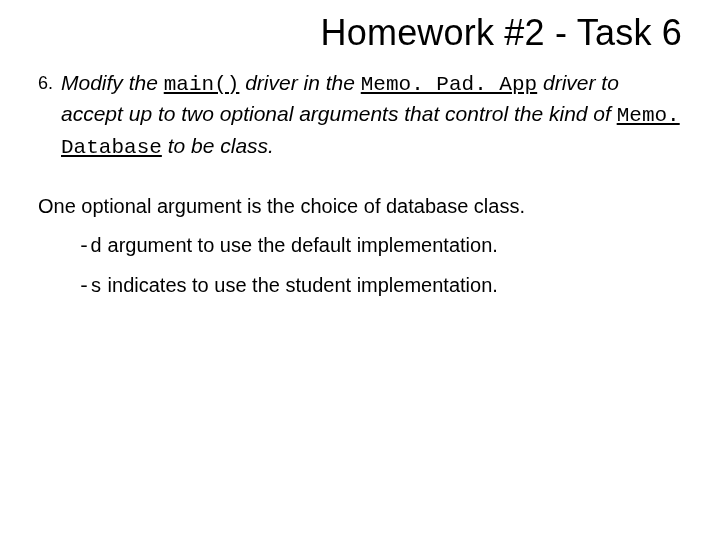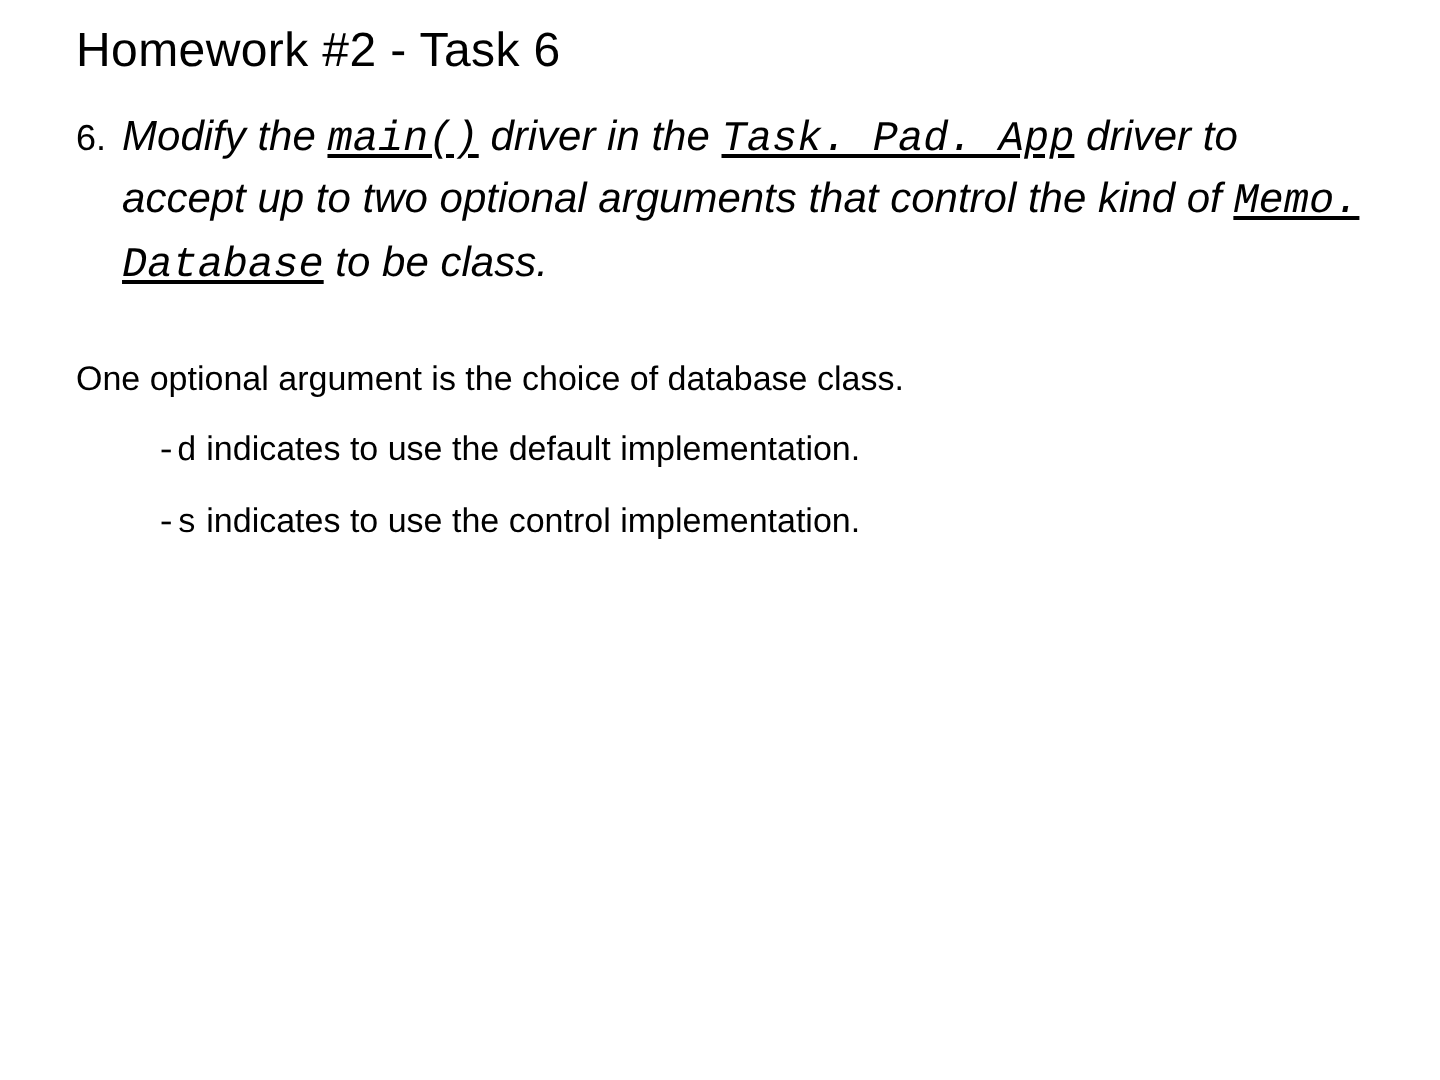--- a/index.html
+++ b/index.html
@@ -12,22 +12,22 @@
     color: #000000;
   }
   .slide {
     width: 720px;
     height: 540px;
     position: relative;
     box-sizing: border-box;
     padding: 12px 38px 0 38px;
   }
   .title {
-    text-align: left;
-    font-size: 24px;
+    text-align: right;
+    font-size: 36px;
     font-weight: 400;
     margin: 0 0 14px 0;
     letter-spacing: 0.2px;
   }
   .num-item {
     display: flex;
     font-style: italic;
     font-size: 21px;
     line-height: 1.4;
     margin-bottom: 30px;
@@ -36,53 +36,52 @@
     flex: 0 0 auto;
     font-size: 18px;
     font-style: normal;
     padding-right: 8px;
     padding-top: 3px;
   }
   .num-body {
     flex: 1 1 auto;
   }
   .para {
-    font-size: 17px;
+    font-size: 20px;
     line-height: 1.45;
     margin-bottom: 10px;
   }
   .indent {
     padding-left: 40px;
   }
   .code {
     font-family: "Courier New", Courier, monospace;
     font-style: normal;
   }
   .underline {
     text-decoration: underline;
-    font-style: italic;
   }
 </style>
 </head>
 <body>
 
 <div class="slide">
 
   <h1 class="title">Homework #2 - Task 6</h1>
 
   <div class="num-item">
     <div class="num">6.</div>
     <div class="num-body">
-      <span>Modify the </span><span class="code underline">main()</span><span> driver in the </span><span class="code underline">Task. Pad. App</span><span> driver to accept up to two optional arguments that control the kind of </span><span class="code underline">Memo. Database</span><span> to be class.</span>
+      <span>Modify the </span><span class="code underline">main()</span><span> driver in the </span><span class="code underline">Memo. Pad. App</span><span> driver to accept up to two optional arguments that control the kind of </span><span class="code underline">Memo. Database</span><span> to be class.</span>
     </div>
   </div>
 
   <div class="para">One optional argument is the choice of database class.</div>
 
   <div class="para indent">
-    <span class="code">-d</span><span> indicates to use the default implementation.</span>
+    <span class="code">-d</span><span> argument to use the default implementation.</span>
   </div>
 
   <div class="para indent">
-    <span class="code">-s</span><span> indicates to use the control implementation.</span>
+    <span class="code">-s</span><span> indicates to use the student implementation.</span>
   </div>
 
 </div>
 
 </body></html>

